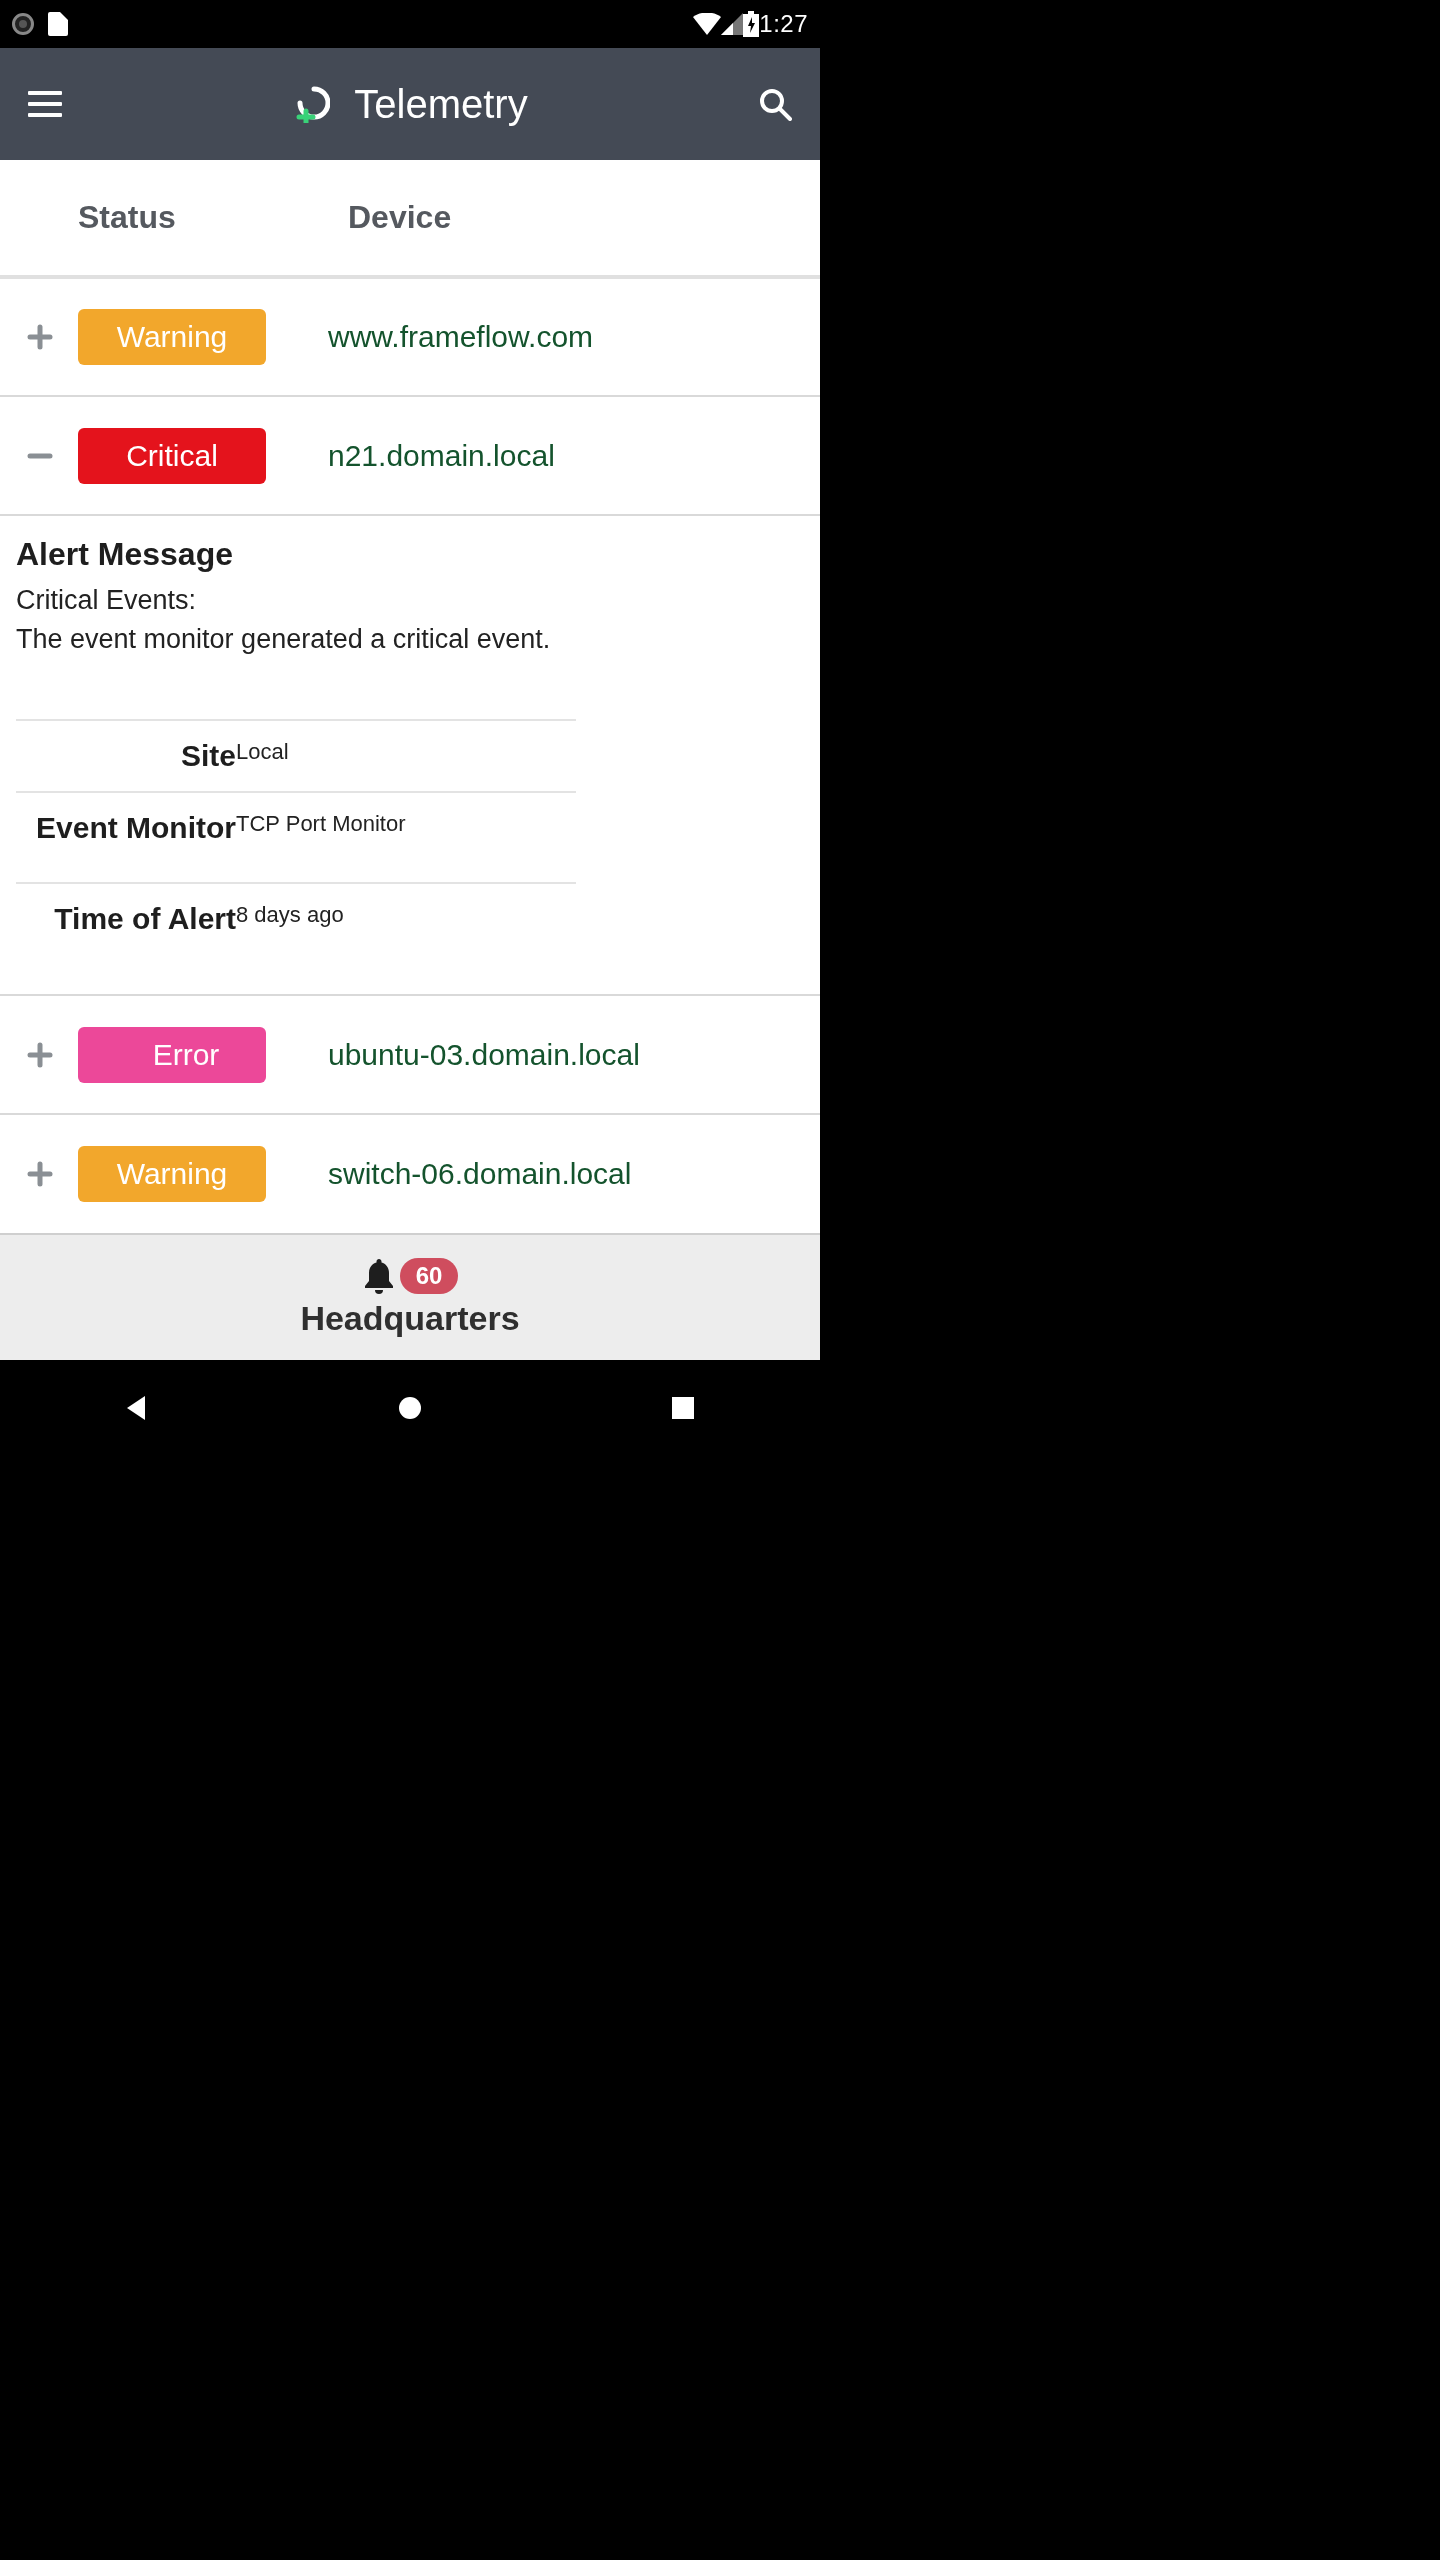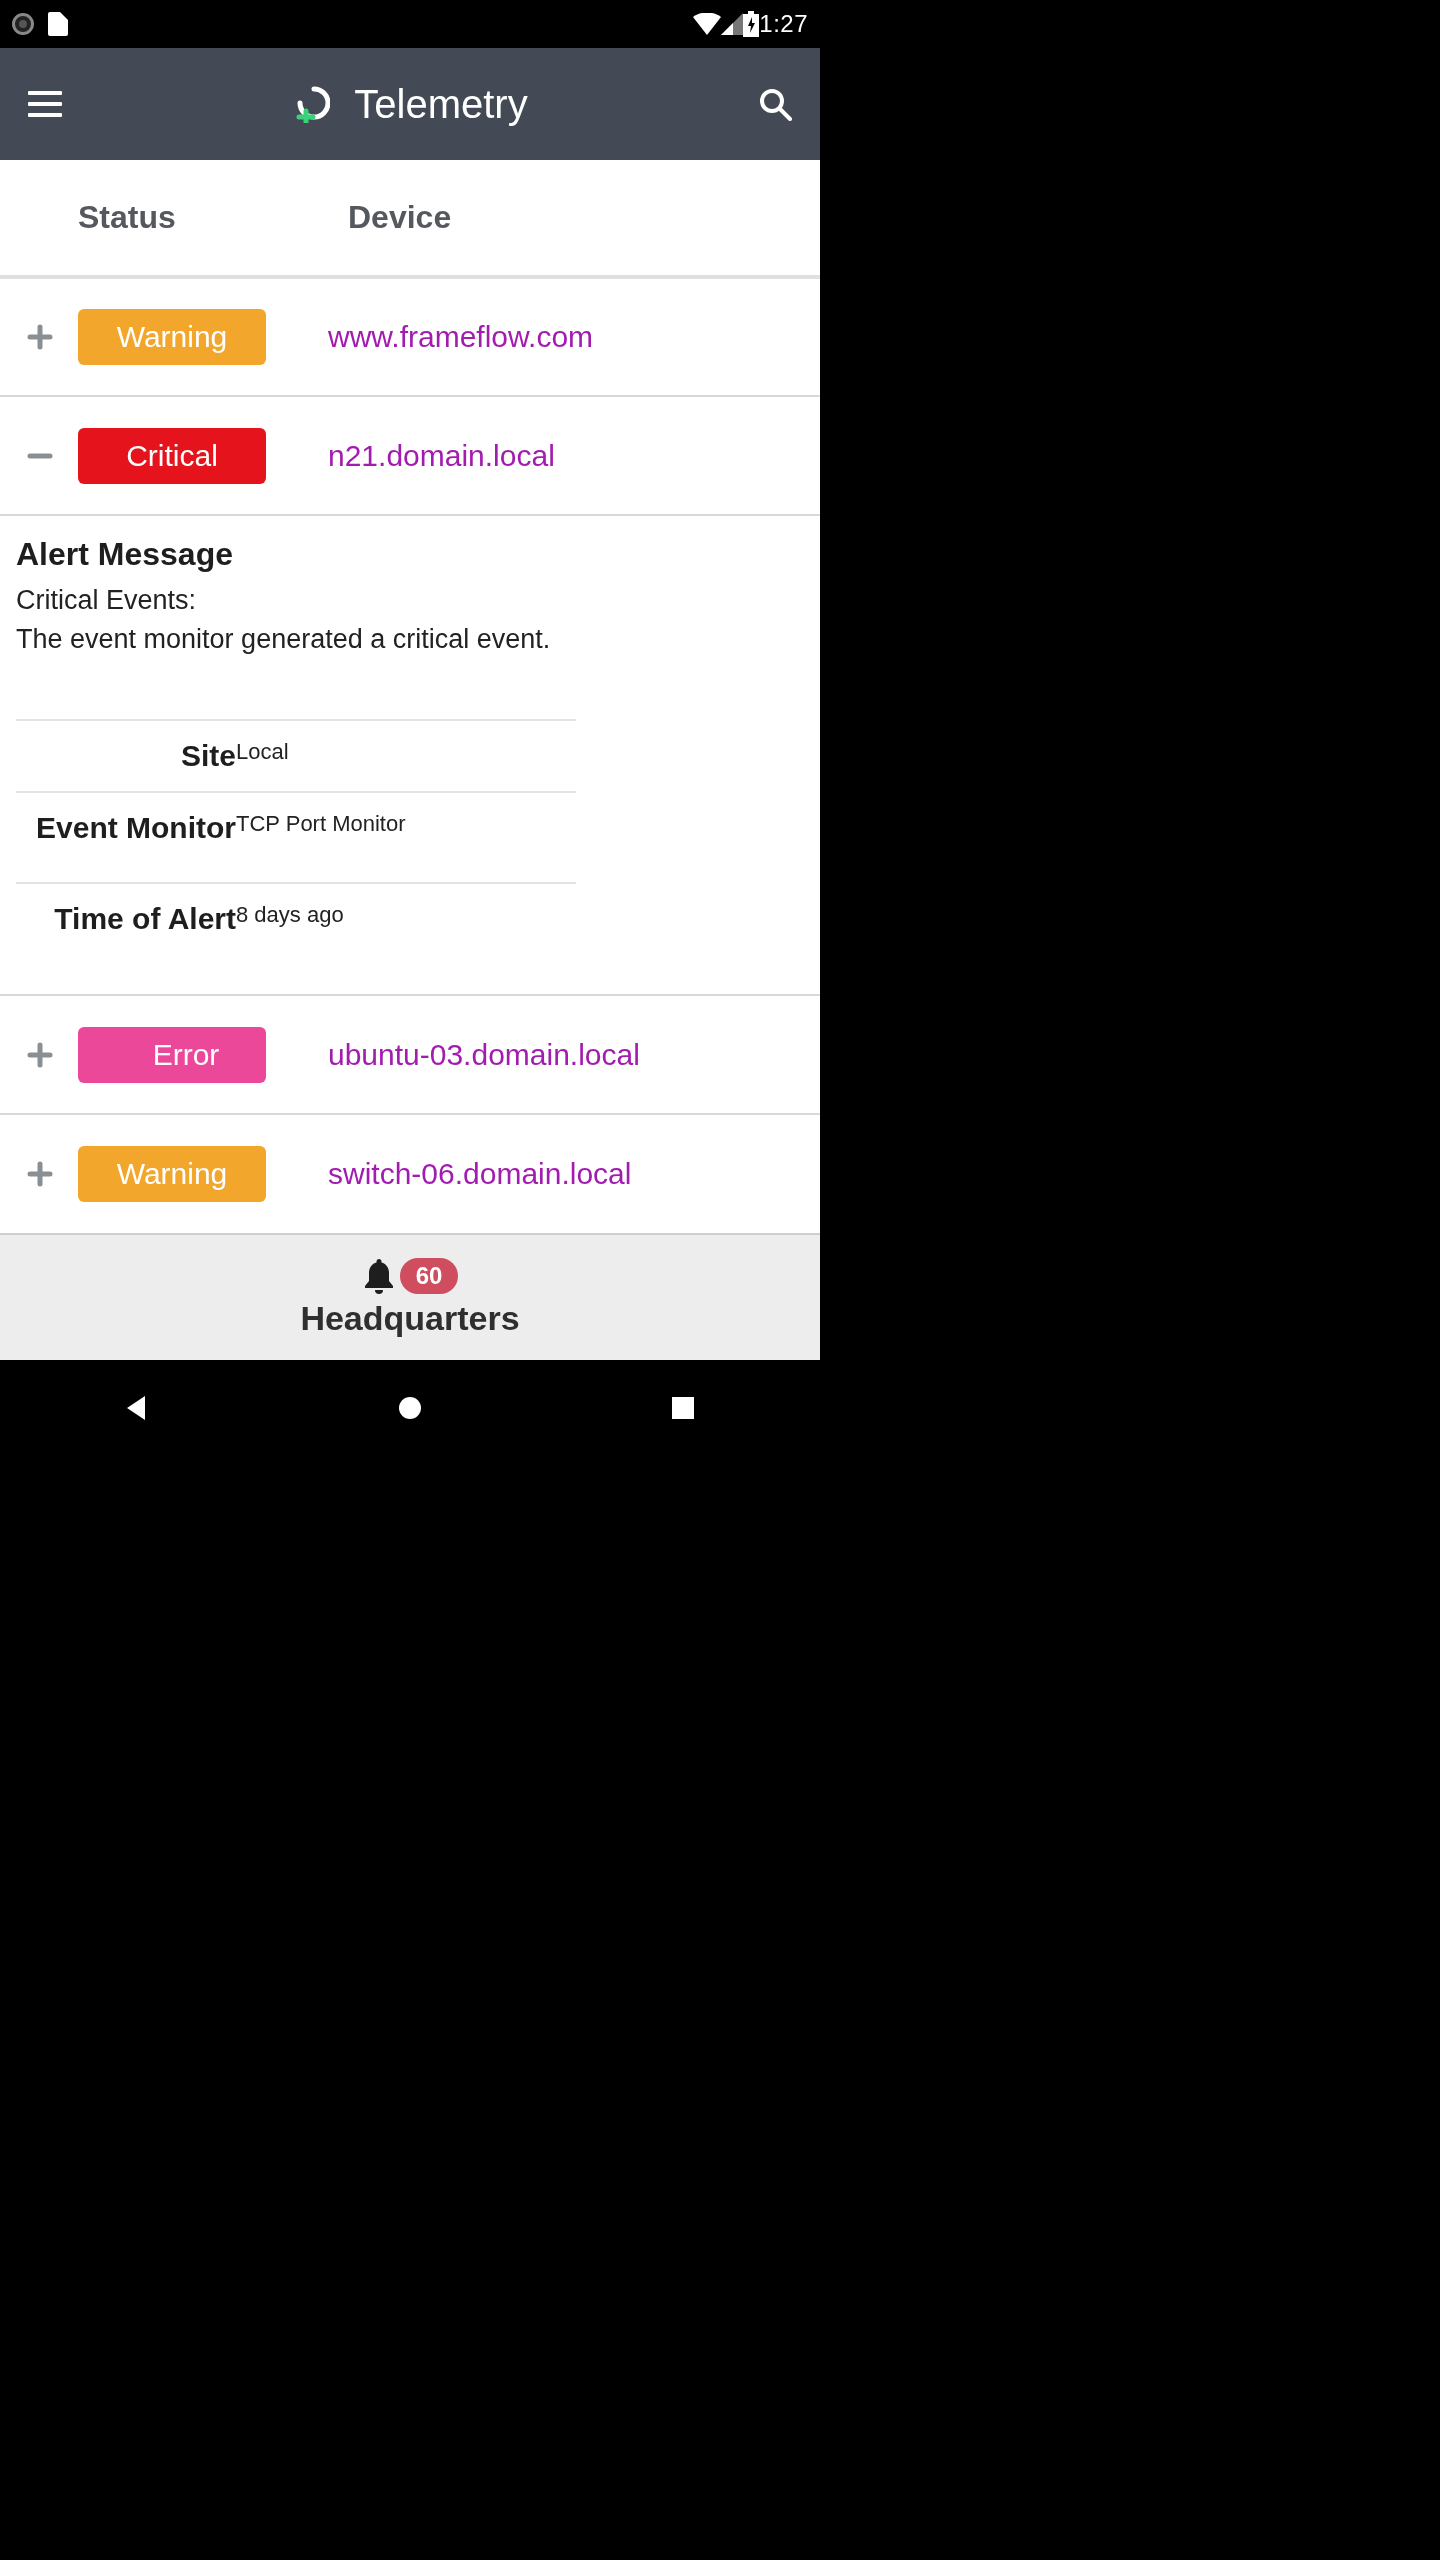--- a/index.html
+++ b/index.html
@@ -31,21 +31,21 @@
   .headers { display:flex; align-items:center; height:120px; padding-left:78px; border-bottom:4px solid #e0e0e0; }
   .headers .col-status { width:270px; font-size:32px; font-weight:700; color:#55595f; }
   .headers .col-device { font-size:32px; font-weight:700; color:#55595f; }
 
   .row { display:flex; align-items:center; height:120px; border-bottom:2px solid #d9d9d9; padding-left:20px;}
   .expander { width:40px; height:40px; color:#8a8f94; display:flex; align-items:center; justify-content:center; cursor:pointer;}
   .badge { width:188px; height:56px; border-radius:6px; display:flex; align-items:center; justify-content:center; font-size:30px; margin-left:18px; margin-right:62px; color:#fff;}
   .badge.warning { background:#f2a72c; }
   .badge.critical { background:#e4131c; }
   .badge.error   { background:#ec4899;padding-left:28px; }
-  .device-text { font-size:30px; color:#a21caf; }
+  .device-text { font-size:30px; color:#14532d; }
 
   .detail { padding:20px 16px 40px 16px; border-bottom:2px solid #d9d9d9; }
   .detail h3 { font-size:32px; font-weight:700; color:#1e1e1e; margin-bottom:8px;}
   .detail p  { font-size:27px; color:#222; line-height:1.45;}
   .detail-table { margin-top:60px; width:560px;text-align:right; }
   .drow { display:flex; padding:18px 0; border-top:2px solid #e3e3e3; }
   .drow:first-child{ border-top:2px solid #e3e3e3;}
   .drow .k { width:220px; font-size:30px; font-weight:700; color:#1e1e1e;}
   .drow .v { font-size:22px; color:#222;}
   .detail-table .drow:last-child{ border-bottom:none;margin-top:19px;}

